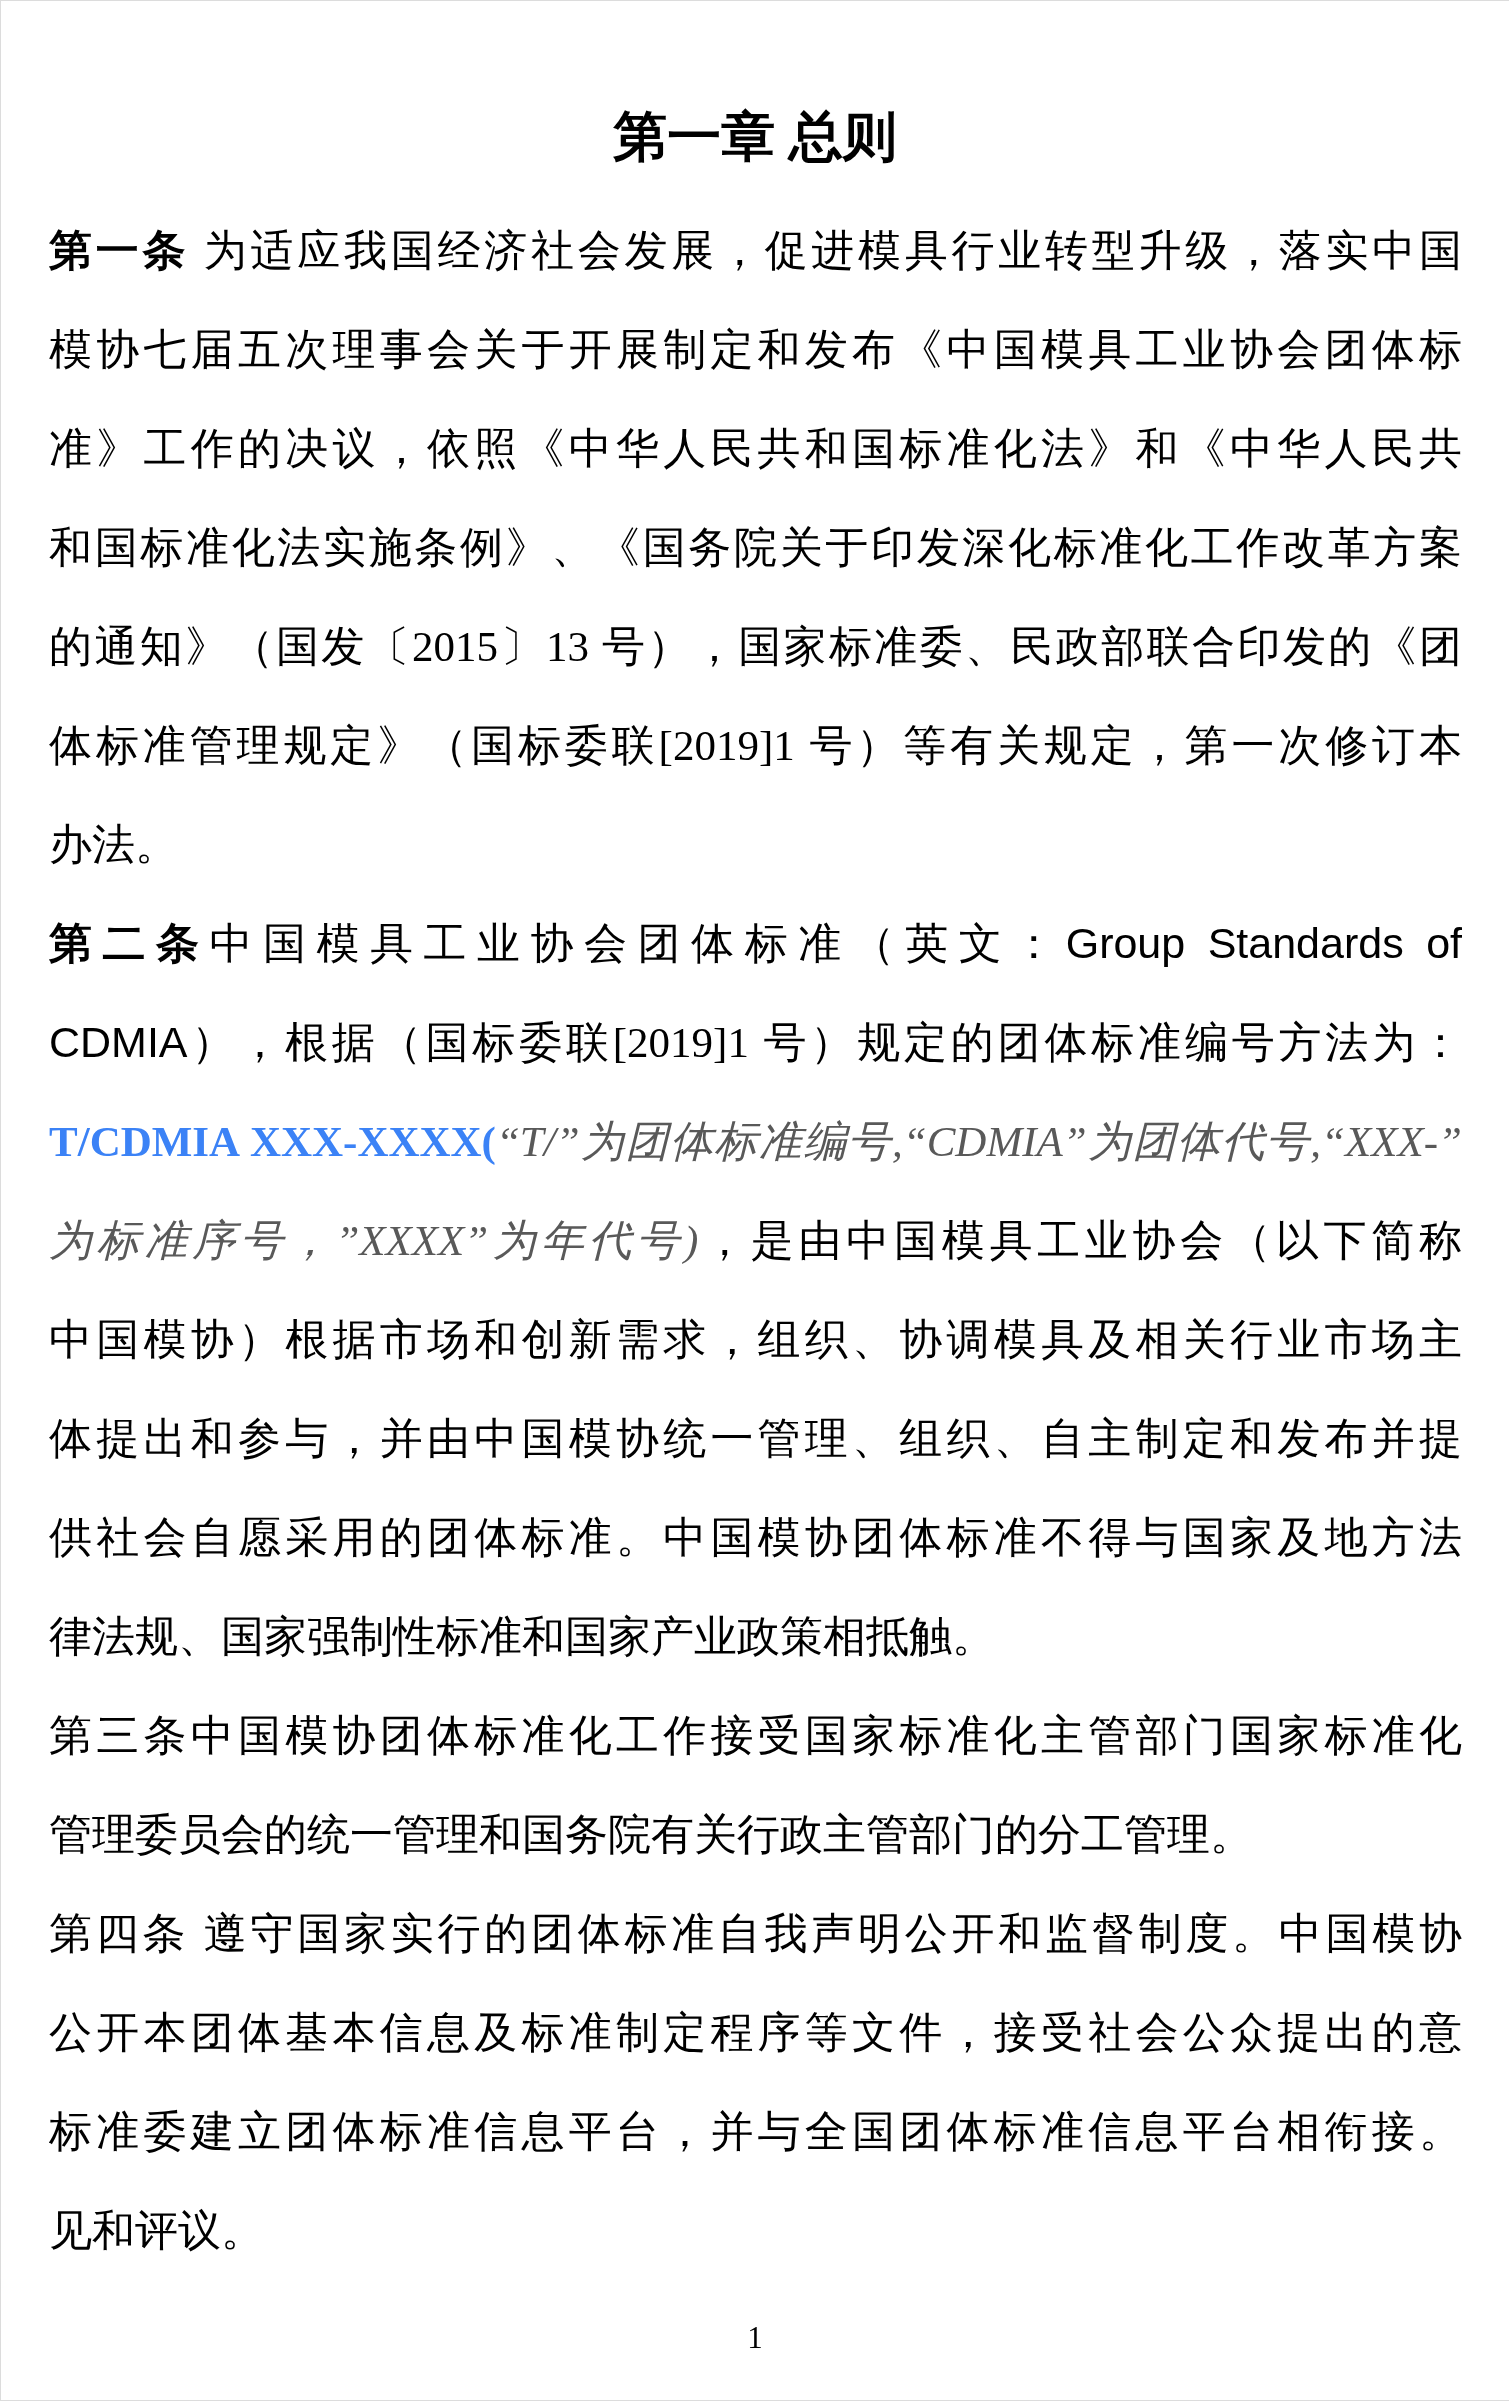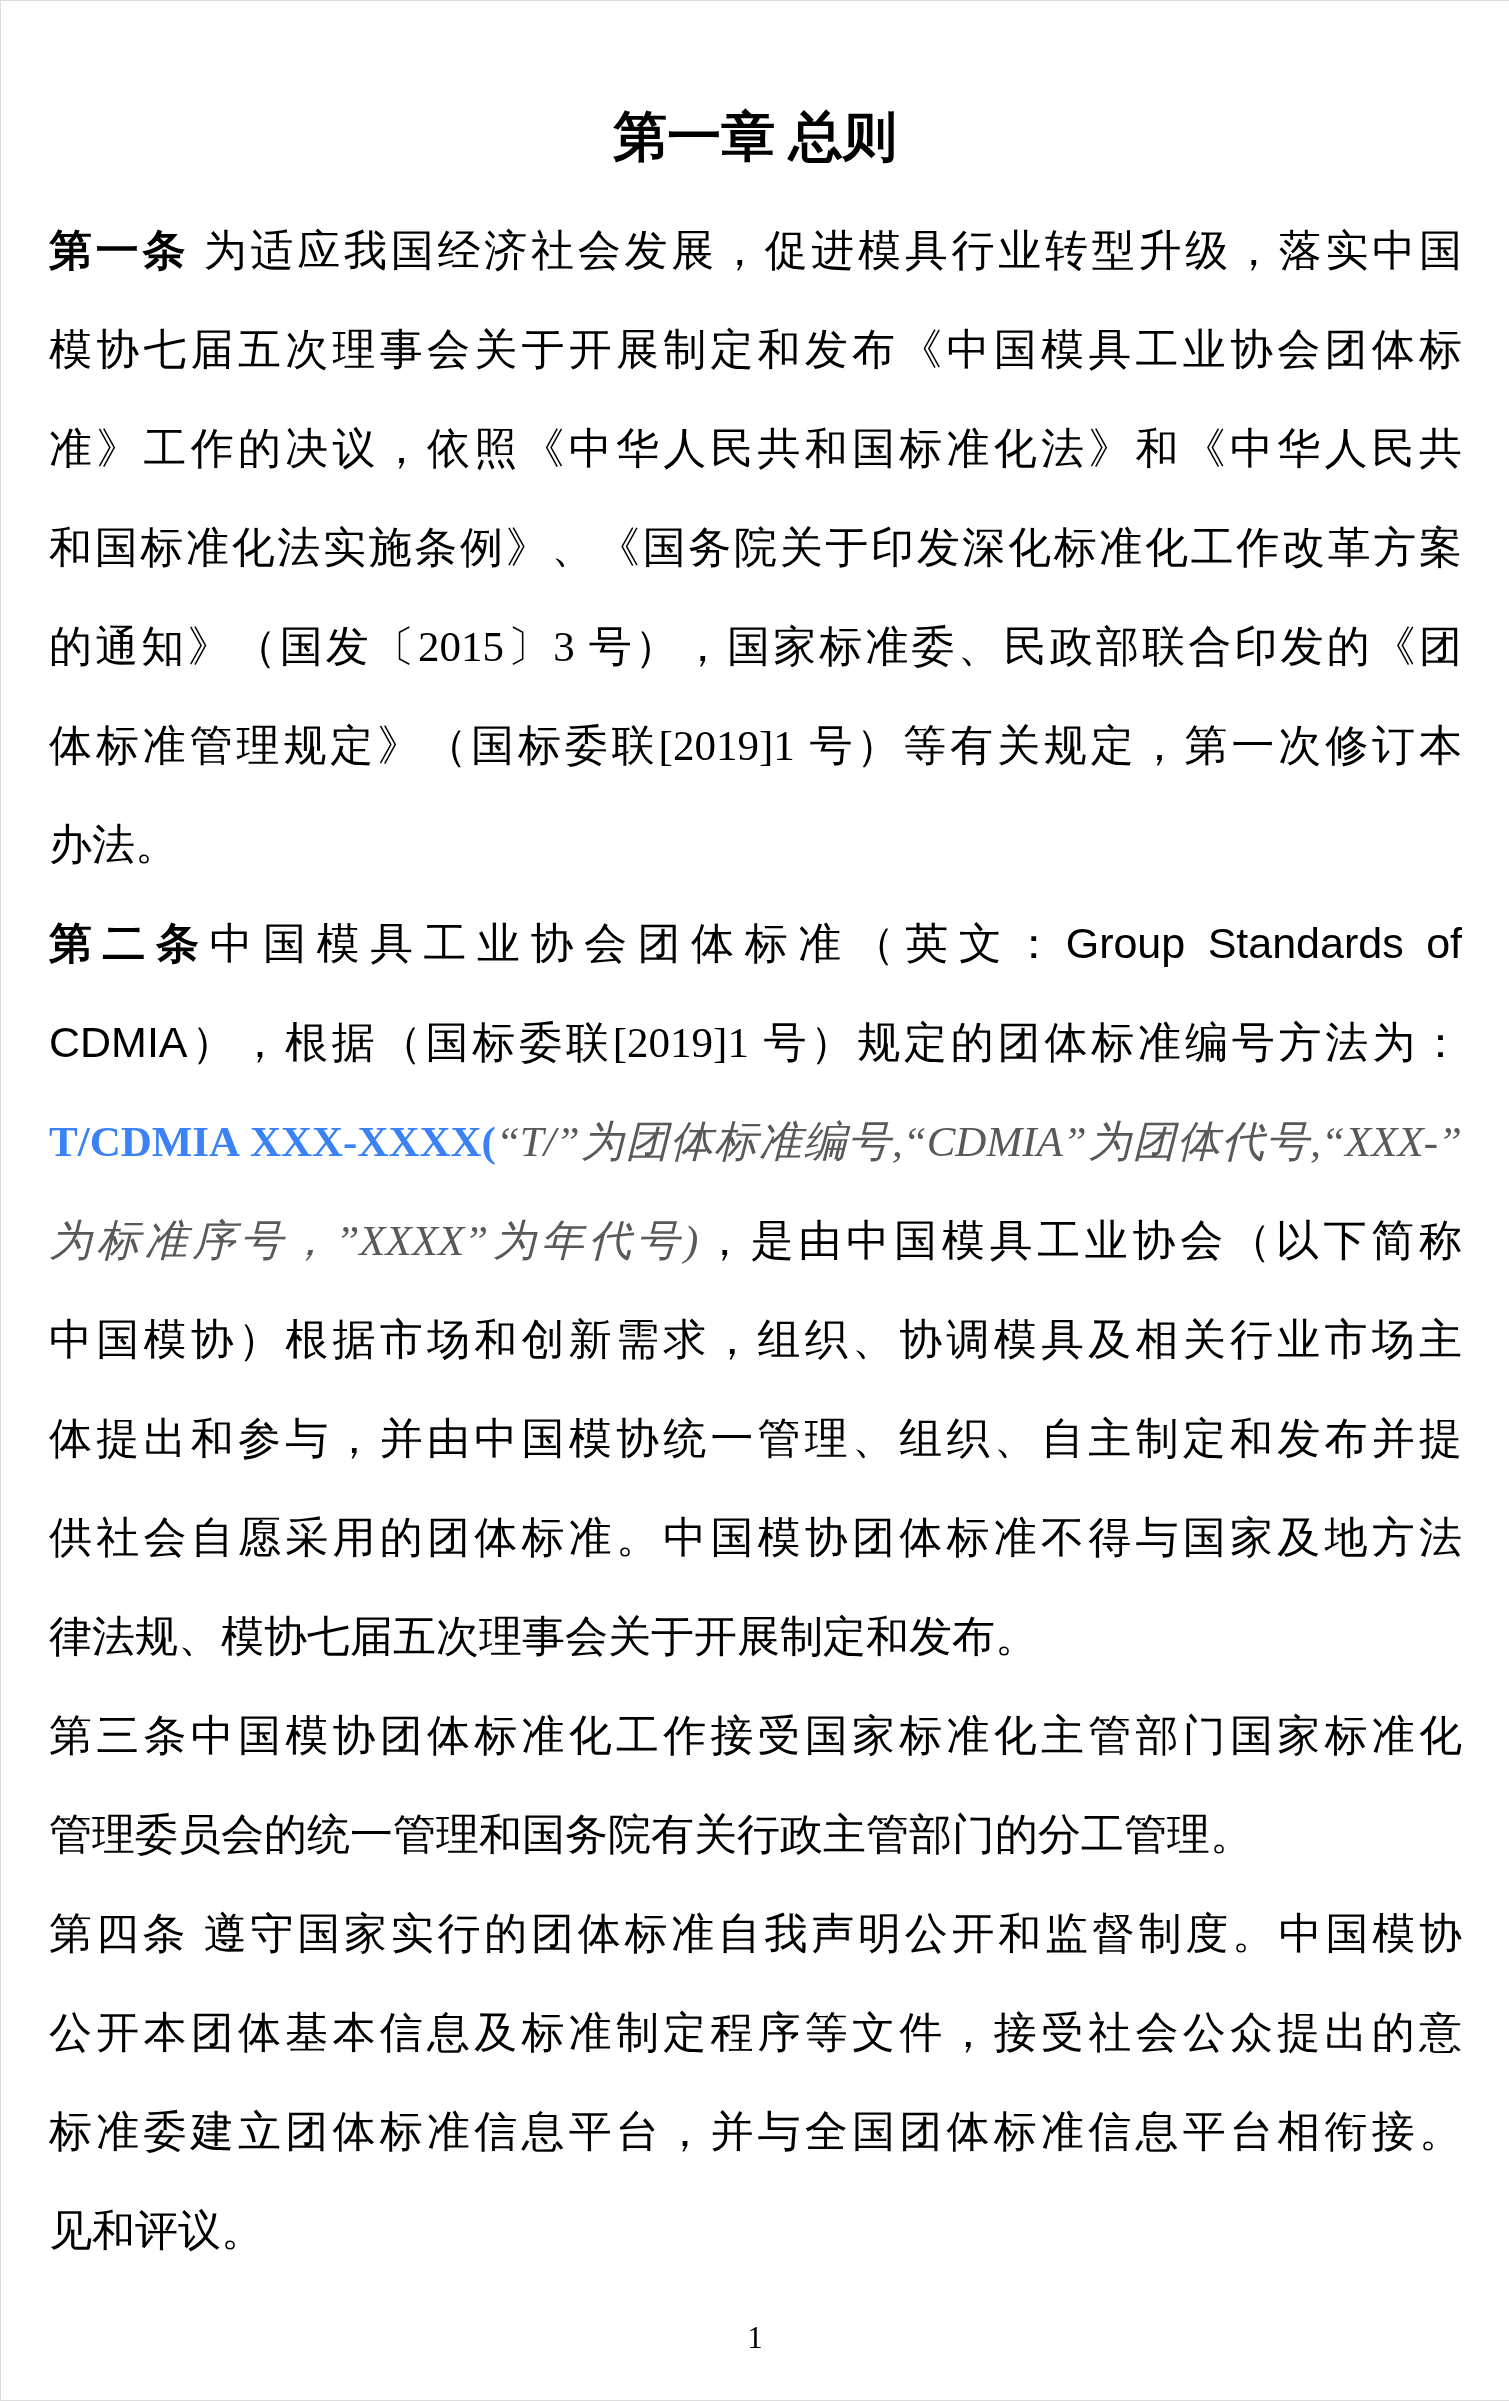--- a/index.html
+++ b/index.html
@@ -83,31 +83,31 @@
 <body>
 
 <div class="page">
   <div class="doc-title">第一章 总则</div>
 
   <div class="doc-body">
       <div class="line align-justify"><span class="seg-bold">第一条</span><span class="seg-regular"> 为适应我国经济社会发展，促进模具行业转型升级，落实中国</span></div>
       <div class="line align-justify"><span class="seg-regular">模协七届五次理事会关于开展制定和发布《中国模具工业协会团体标</span></div>
       <div class="line align-justify"><span class="seg-regular">准》工作的决议，依照《中华人民共和国标准化法》和《中华人民共</span></div>
       <div class="line align-justify"><span class="seg-regular">和国标准化法实施条例》、《国务院关于印发深化标准化工作改革方案</span></div>
-      <div class="line align-justify"><span class="seg-regular">的通知》（国发〔2015〕3 号），国家标准委、民政部联合印发的《团</span></div>
+      <div class="line align-justify"><span class="seg-regular">的通知》（国发〔2015〕13 号），国家标准委、民政部联合印发的《团</span></div>
       <div class="line align-justify"><span class="seg-regular">体标准管理规定》（国标委联[2019]1 号）等有关规定，第一次修订本</span></div>
       <div class="line align-left"><span class="seg-regular">办法。</span></div>
       <div class="line align-justify"><span class="seg-bold">第二条</span><span class="seg-regular">中国模具工业协会团体标准（英文：</span><span class="seg-sans">Group Standards of</span></div>
       <div class="line align-justify"><span class="seg-sans">CDMIA</span><span class="seg-regular">），根据（国标委联[2019]1 号）规定的团体标准编号方法为：</span></div>
       <div class="line align-justify"><span class="seg-bold-latin">T/CDMIA XXX-XXXX(</span><span class="seg-annotation">“T/”为团体标准编号,“CDMIA”为团体代号,“XXX-”</span></div>
       <div class="line align-justify"><span class="seg-annotation">为标准序号，”XXXX”为年代号)</span><span class="seg-regular">，是由中国模具工业协会（以下简称</span></div>
       <div class="line align-justify"><span class="seg-regular">中国模协）根据市场和创新需求，组织、协调模具及相关行业市场主</span></div>
       <div class="line align-justify"><span class="seg-regular">体提出和参与，并由中国模协统一管理、组织、自主制定和发布并提</span></div>
       <div class="line align-justify"><span class="seg-regular">供社会自愿采用的团体标准。中国模协团体标准不得与国家及地方法</span></div>
-      <div class="line align-left"><span class="seg-regular">律法规、模协七届五次理事会关于开展制定和发布。</span></div>
+      <div class="line align-left"><span class="seg-regular">律法规、国家强制性标准和国家产业政策相抵触。</span></div>
       <div class="line align-justify"><span class="seg-regular">第三条中国模协团体标准化工作接受国家标准化主管部门国家标准化</span></div>
       <div class="line align-left"><span class="seg-regular">管理委员会的统一管理和国务院有关行政主管部门的分工管理。</span></div>
       <div class="line align-justify"><span class="seg-regular">第四条 遵守国家实行的团体标准自我声明公开和监督制度。中国模协</span></div>
       <div class="line align-justify"><span class="seg-regular">公开本团体基本信息及标准制定程序等文件，接受社会公众提出的意</span></div>
       <div class="line align-justify"><span class="seg-regular">标准委建立团体标准信息平台，并与全国团体标准信息平台相衔接。</span></div>
       <div class="line align-left"><span class="seg-regular">见和评议。</span></div>
     </div>
 
   <div class="page-number">1</div>
 </div>

